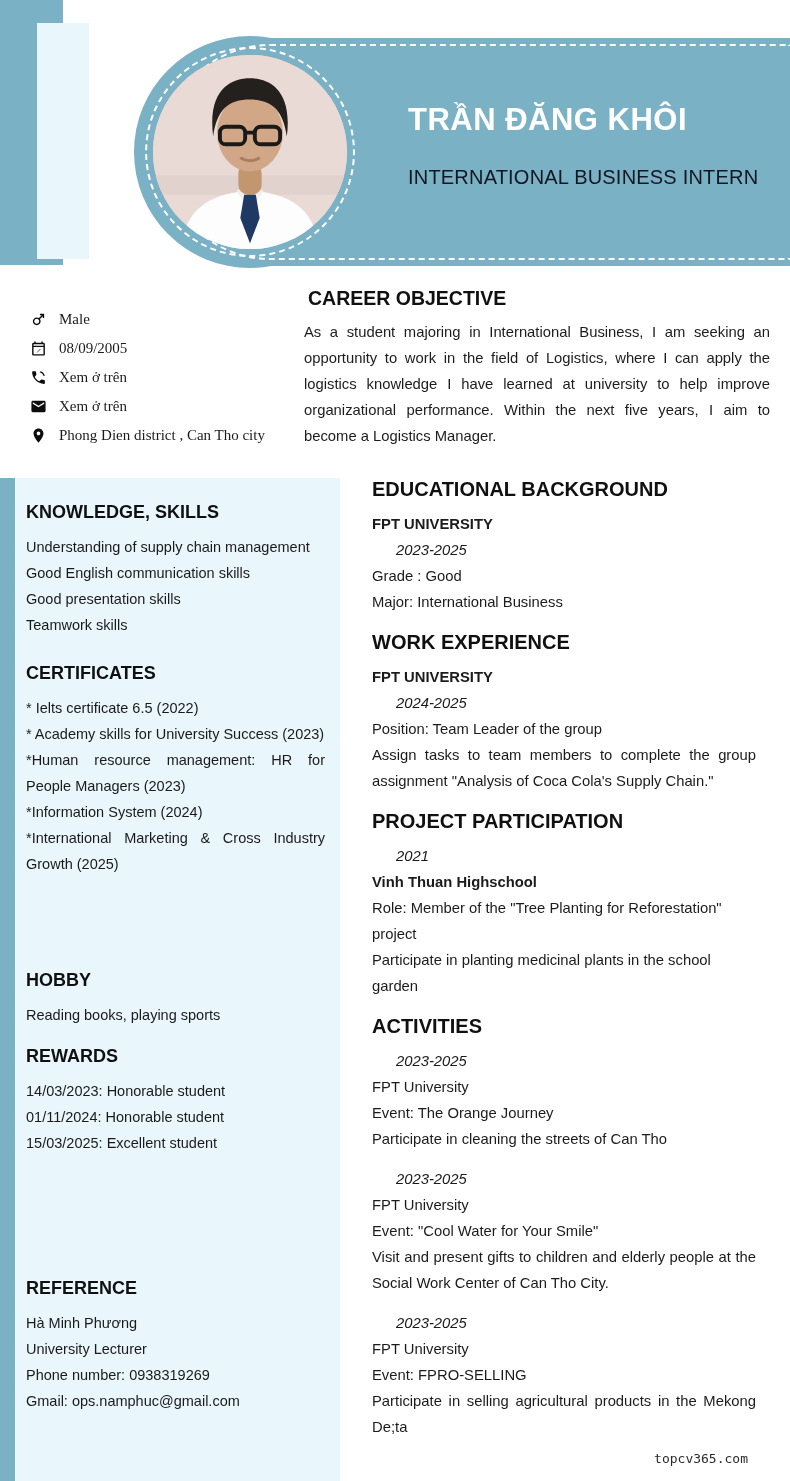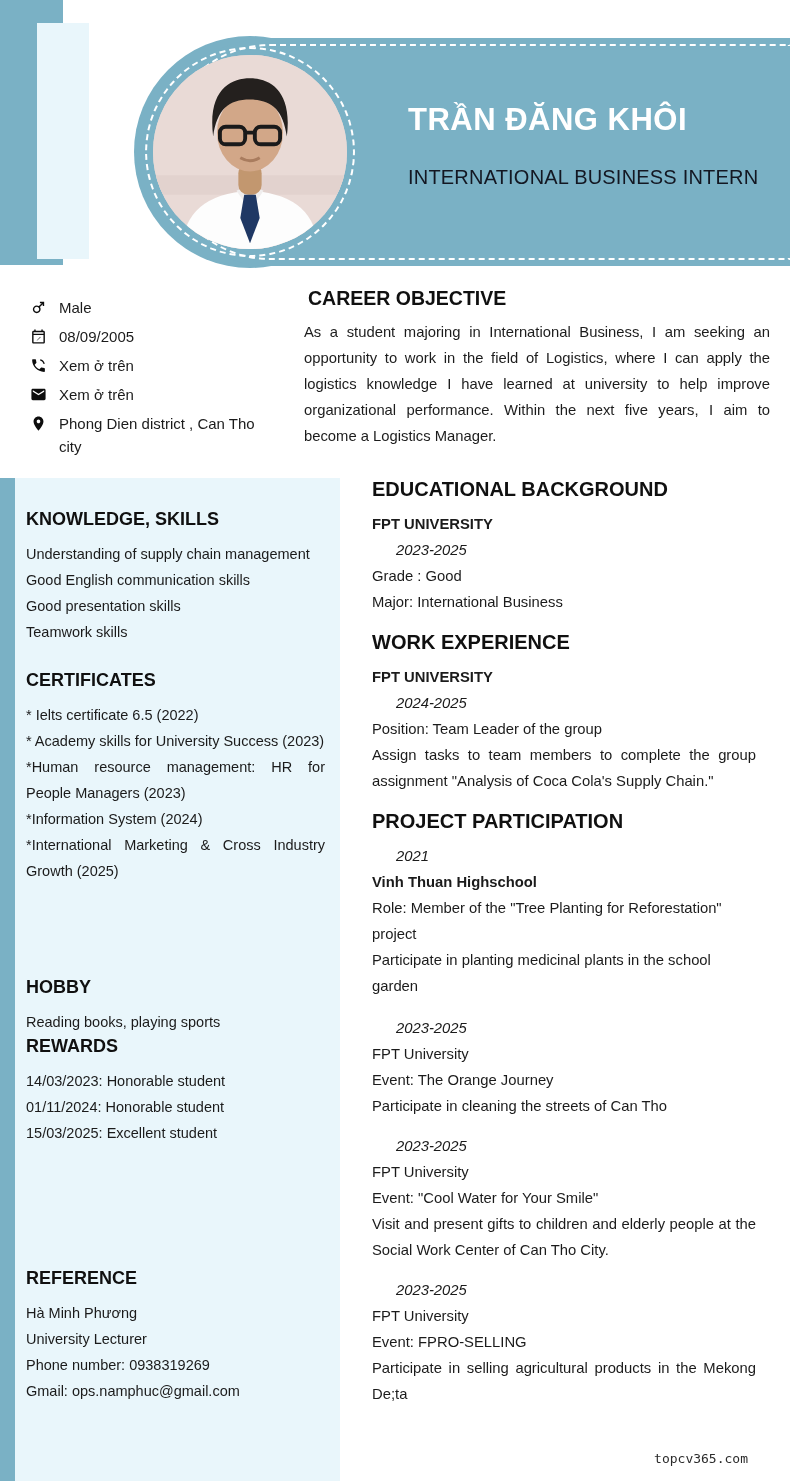--- a/index.html
+++ b/index.html
@@ -20,38 +20,38 @@
           border: 2px dashed #fff; border-right: none; border-radius: 108px 0 0 108px; }
   .photo-ring { position: absolute; left: 145px; top: 47px; width: 210px; height: 210px;
           border: 2px dashed #fff; border-radius: 50%; }
   .photo { position: absolute; left: 153px; top: 55px; width: 194px; height: 194px;
           border-radius: 50%; overflow: hidden; background: #e9dad6; }
   .photo svg { display: block; width: 100%; height: 100%; }
   .header-text { position: absolute; left: 408px; top: 102px; width: 370px; }
   .name { font-size: 31px; font-weight: bold; color: #fff; letter-spacing: .5px; line-height: 36px; }
   .job-title { margin-top: 28px; font-size: 20px; font-weight: normal; color: #131722; letter-spacing: .2px; }
   
-  .personal { position: absolute; left: 30px; top: 296px; width: 244px; }
+  .personal { position: absolute; left: 30px; top: 308px; width: 244px; font-family: Liberation Serif, serif; }
   .p-row { display: flex; gap: 12px; align-items: flex-start; margin-bottom: 6px;
            font-size: 15px; line-height: 23px; color: #1b1b1b; }
   .p-icon { flex: 0 0 17px; width: 17px; height: 17px; margin-top: 3px; }
   .p-icon svg { display: block; width: 17px; height: 17px; fill: #0d0d0d; }
   
   .objective { position: absolute; left: 304px; top: 282px; width: 466px; }
   .sec-h { font-size: 19.5px; font-weight: bold; color: #101010; margin: 4px; line-height: 24px; }
   .objective p { margin: 9px 0 0; text-align: justify; font-size: 14.8px; line-height: 26px; }
   
   .sidebar-strip { position: absolute; left: 0; top: 478px; width: 15px; height: 1003px; background: #7AB1C5; }
   .sidebar { position: absolute; left: 15px; top: 478px; width: 325px; height: 1003px;
-             background: #E9F6FB; padding: 30px 15px 0 11px; }
+             background: #E9F6FB; padding: 23px 15px 0 11px; }
   .sidebar h2 { font-size: 18px; font-weight: bold; color: #101010; margin: 0 0 11px; line-height: 22px; }
   .sb-item { font-size: 14.5px; line-height: 26px; text-align: justify; color: #1b1b1b; }
   .sb-sec-certs { margin-top: 24px; }
   .sb-sec-hobby { margin-top: 92px; }
-  .sb-sec-rewards { }
+  .sb-sec-rewards { margin-top: 17px; }
   .sb-sec-reference { margin-top: 121px; }
   
   .main { position: absolute; left: 372px; top: 478px; width: 384px; }
   .main h2 { font-size: 20px; font-weight: bold; color: #101010; margin: 0 0 10px; line-height: 23px; }
   .m-sec { margin-top: 0; }
   .m-sec + .m-sec { margin-top: 16px; }
   .m-line { font-size: 14.8px; line-height: 26px; color: #1b1b1b; }
   .m-bold { font-weight: bold; }
   .m-italic { font-style: italic; margin-left: 24px; }
   .m-desc { text-align: justify; }
@@ -205,20 +205,21 @@
 
     <div class="m-sec">
       <h2>PROJECT PARTICIPATION</h2>
       <div class="m-line m-italic">2021</div>
       <div class="m-line m-bold">Vinh Thuan Highschool</div>
       <div class="m-line">Role: Member of the "Tree Planting for Reforestation" project</div>
       <div class="m-line">Participate in planting medicinal plants in the school garden</div>
     </div>
 
     <div class="m-sec">
+      <h2>ACTIVITIES</h2>
 
       <div class="act-entry">
         <div class="m-line m-italic">2023-2025</div>
         <div class="m-line">FPT University</div>
         <div class="m-line">Event: The Orange Journey</div>
         <div class="m-line m-desc">Participate in cleaning the streets of Can Tho</div>
       </div>
 
       <div class="act-entry">
         <div class="m-line m-italic">2023-2025</div>

